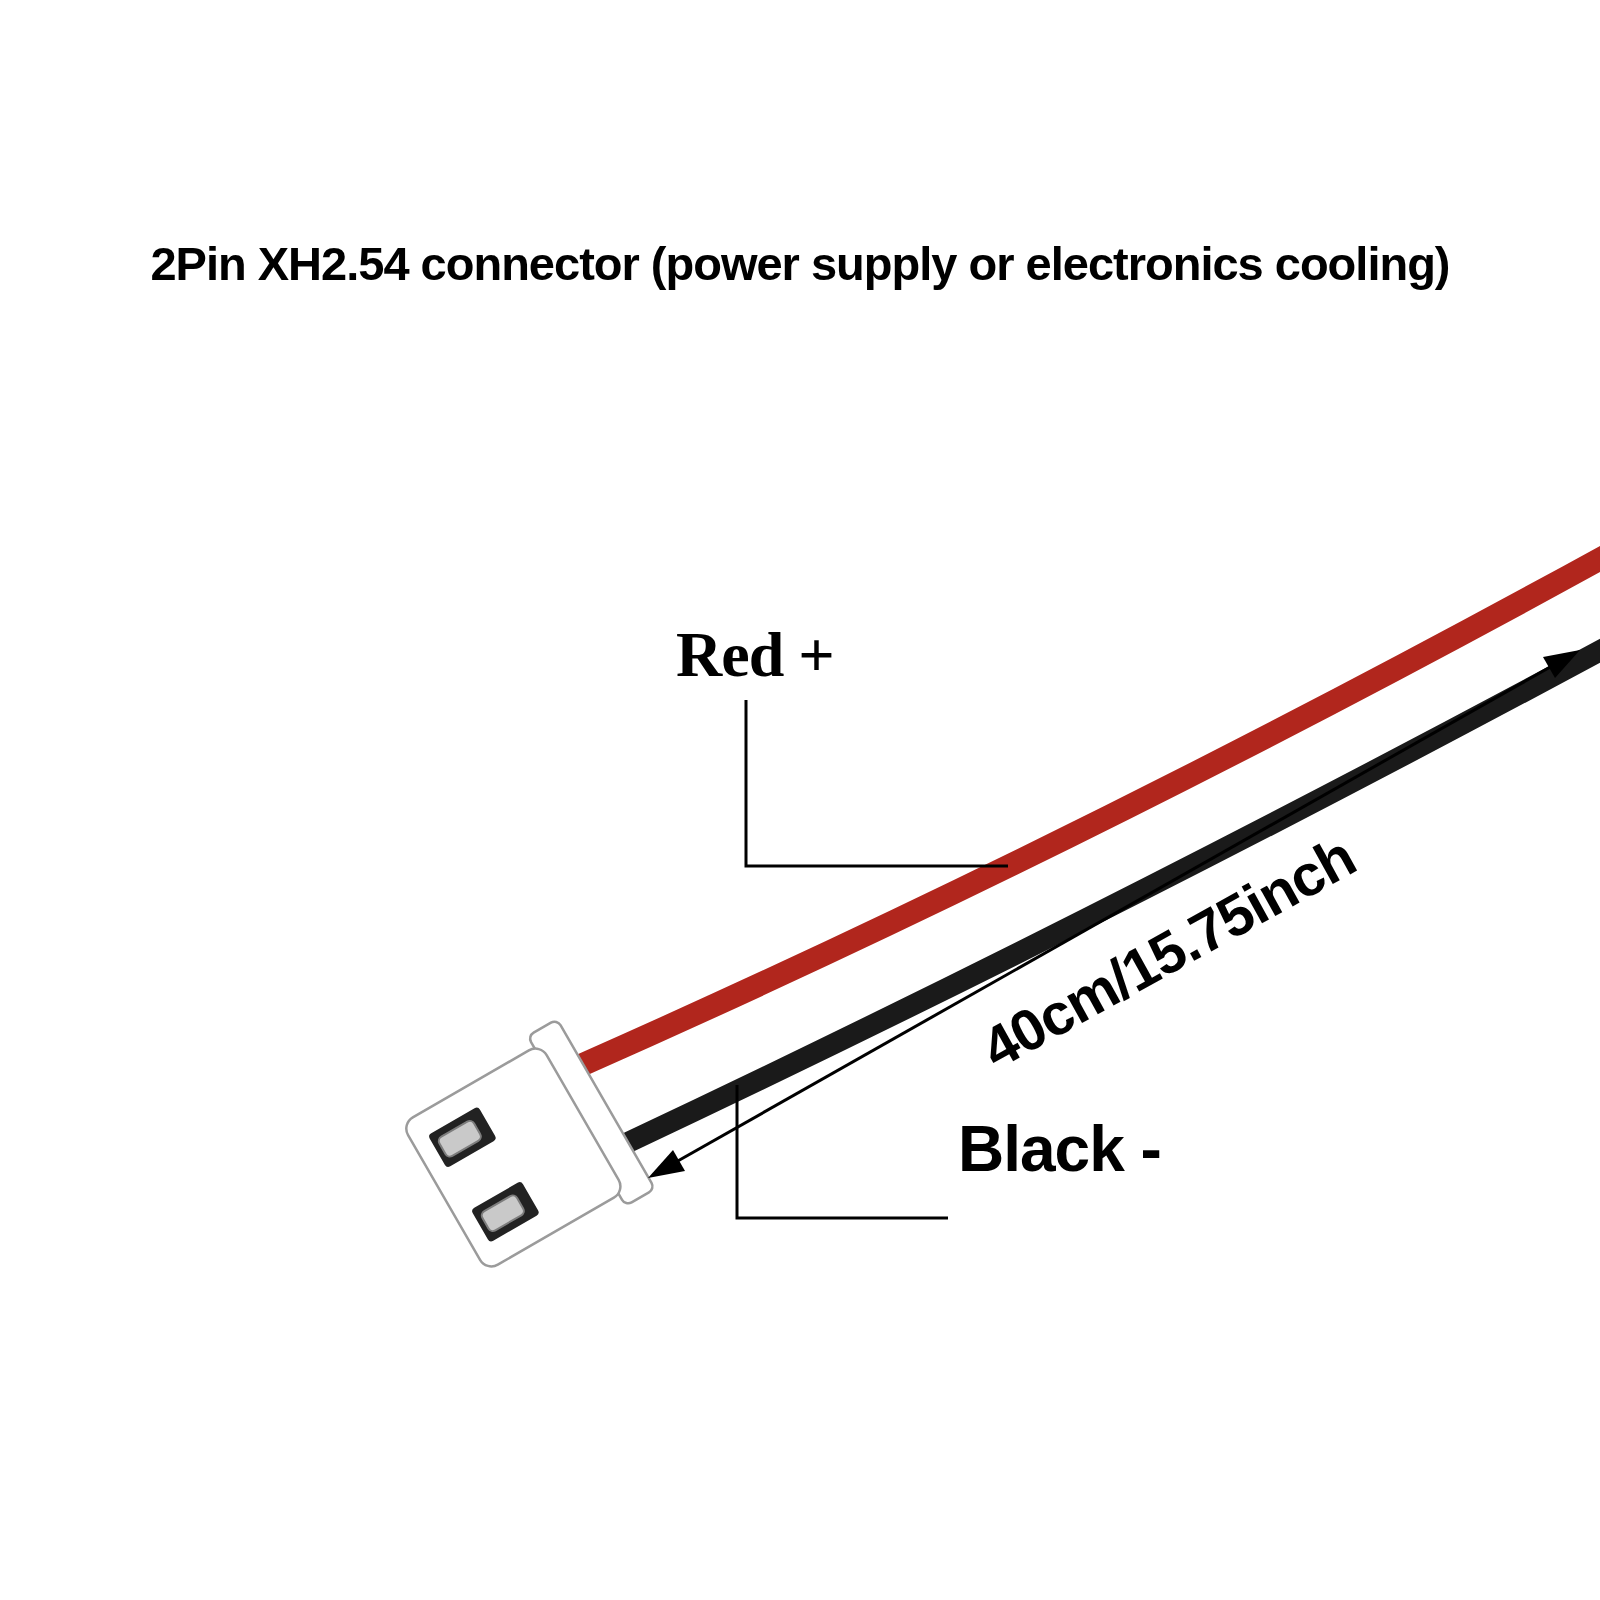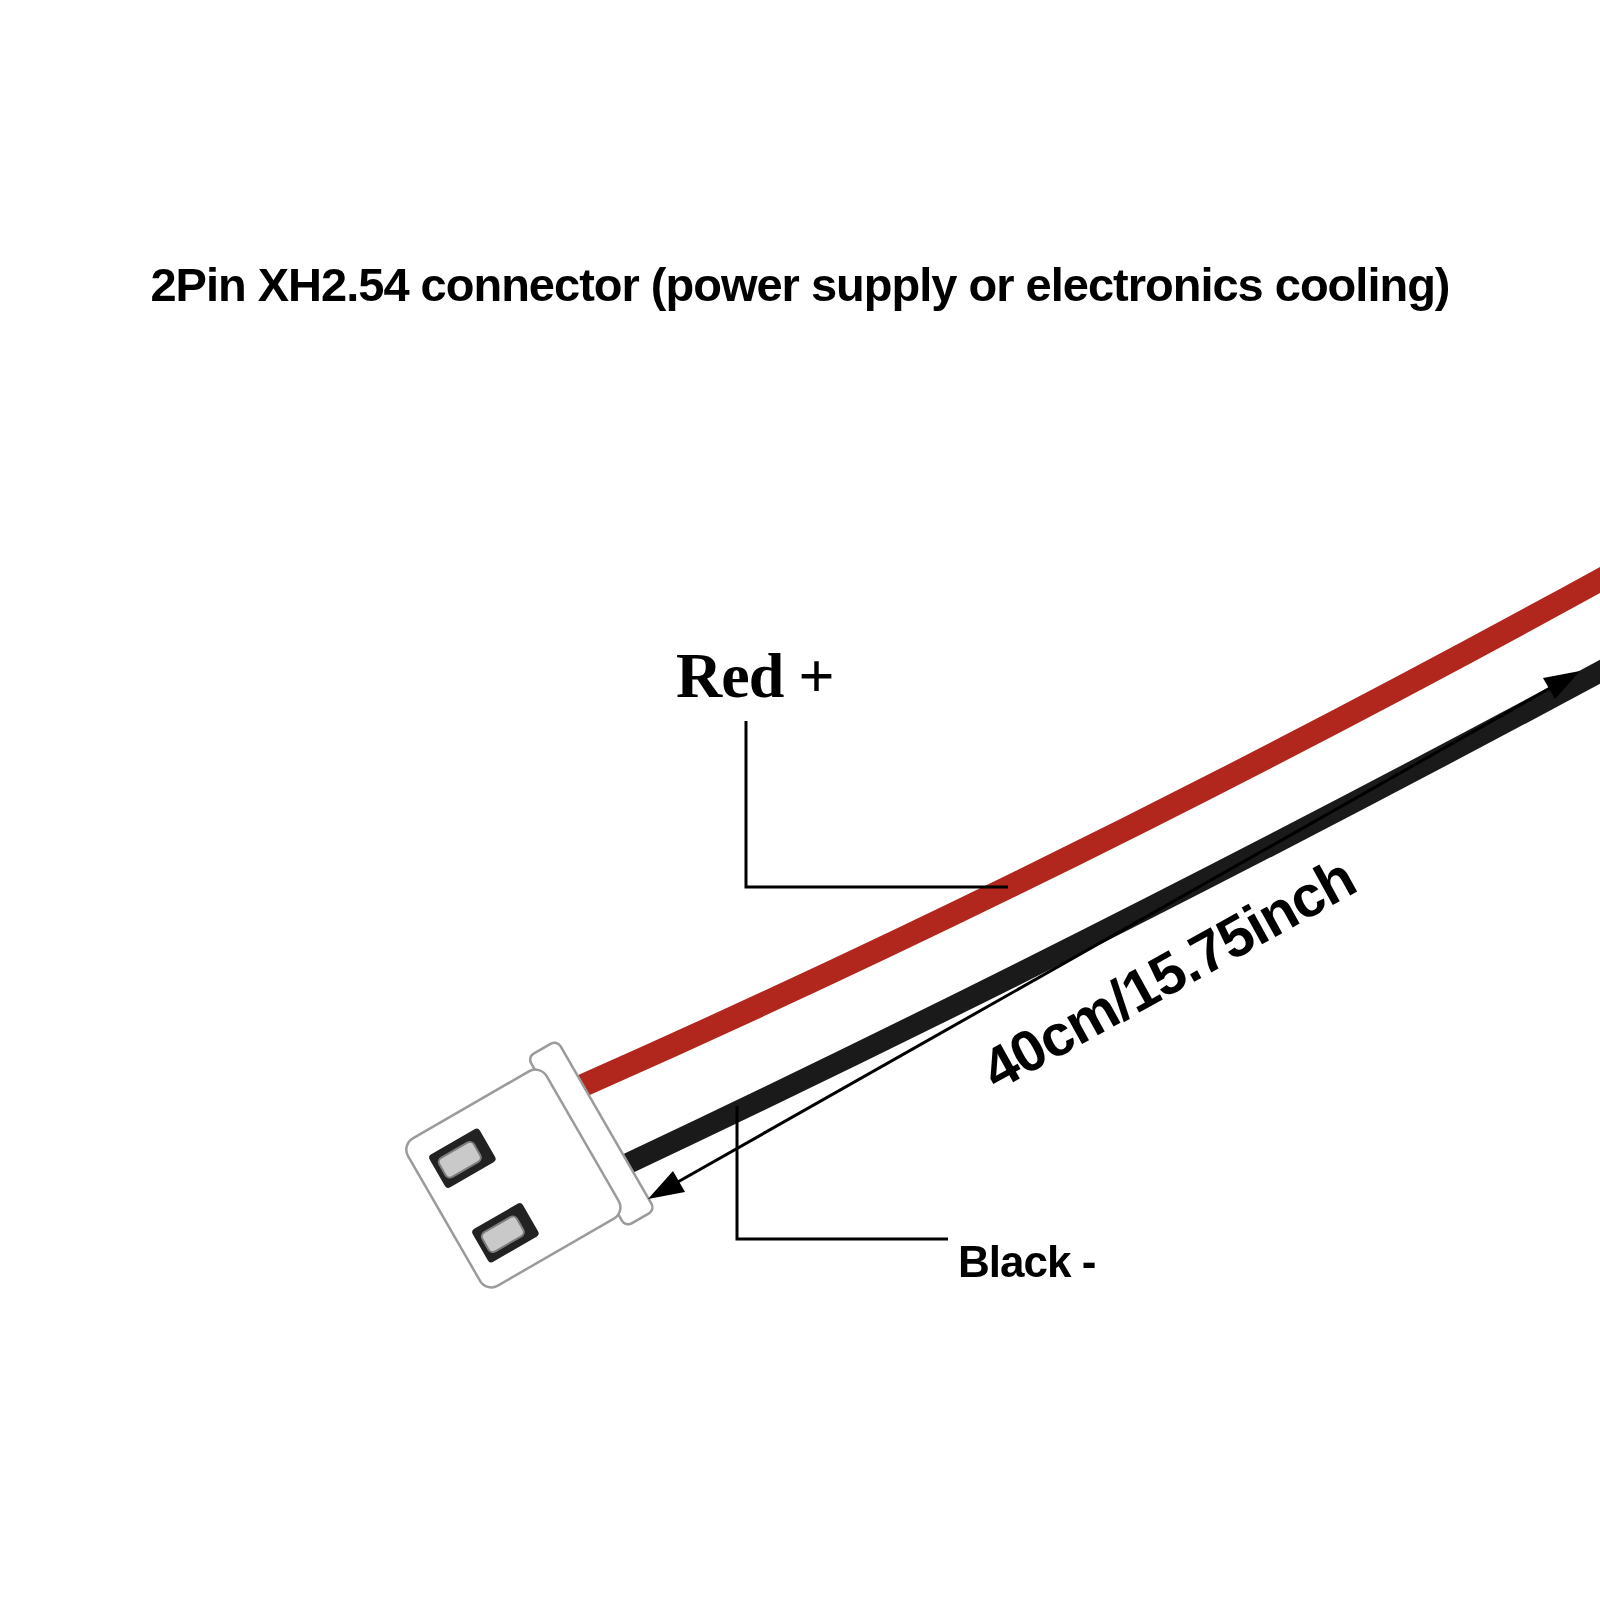--- a/index.html
+++ b/index.html
@@ -10,21 +10,20 @@
     width: 1600px;
     height: 1600px;
     background: var(--background, #ffffff);
     position: relative;
     overflow: hidden;
     font-family: "Liberation Sans", sans-serif;
   }
   .canvas {
     position: absolute;
     inset: 0;
-    margin-top: 21px;
   }
   .art {
     position: absolute;
     left: 0;
     top: 0;
     width: 1600px;
     height: 1600px;
   }
   .title {
     position: absolute;
@@ -46,22 +45,22 @@
     letter-spacing: -1px;
   }
   .red-label {
     left: 676px;
     top: 618px;
     font-size: 64px;
     font-family: Liberation Serif, serif;
   }
   .black-label {
     left: 958px;
-    top: 1216px;
-    font-size: 44px;
+    top: 1112px;
+    font-size: 64px;
   }
   .length-label {
     left: 1168px;
     top: 952px;
     font-size: 58px;
     transform: translate(-50%, -50%) rotate(-29deg);
   }
 </style>
 </head>
 <body>

